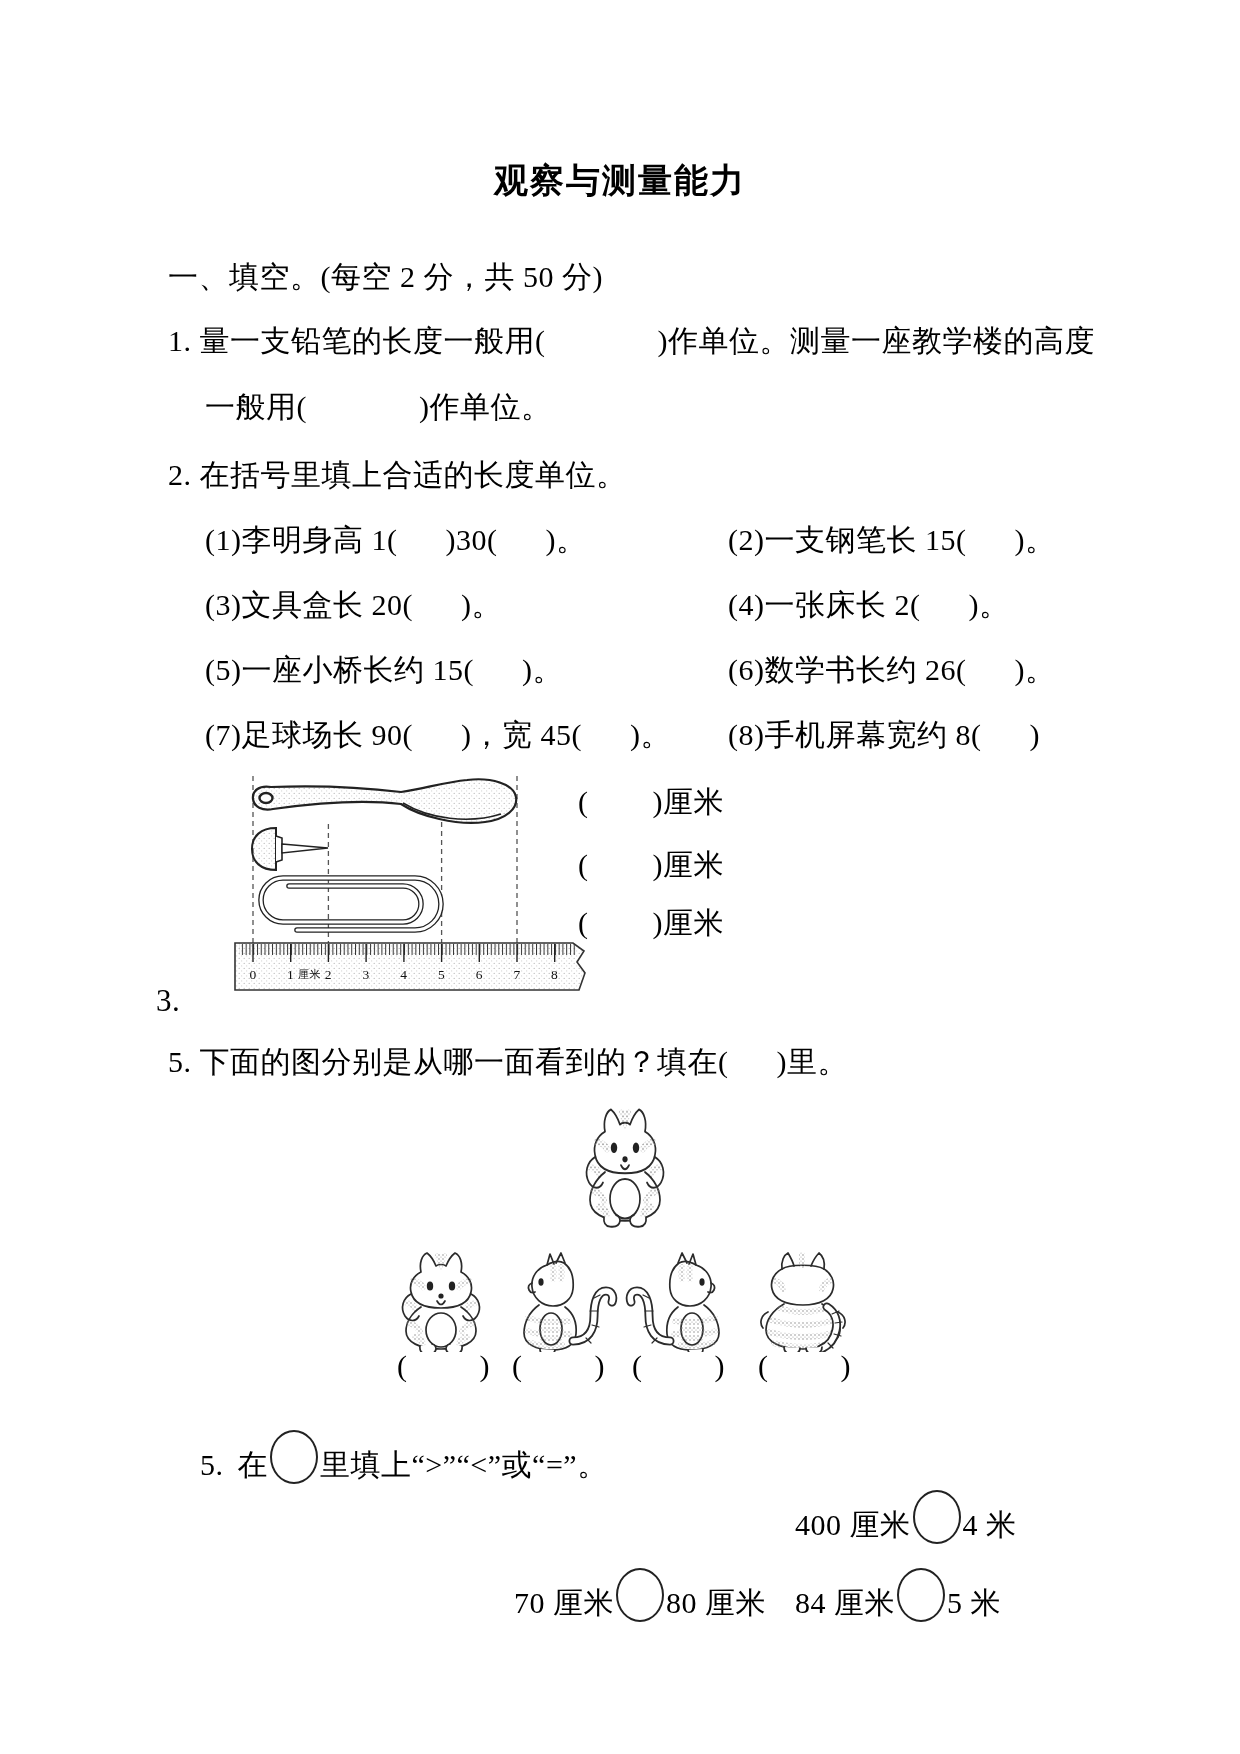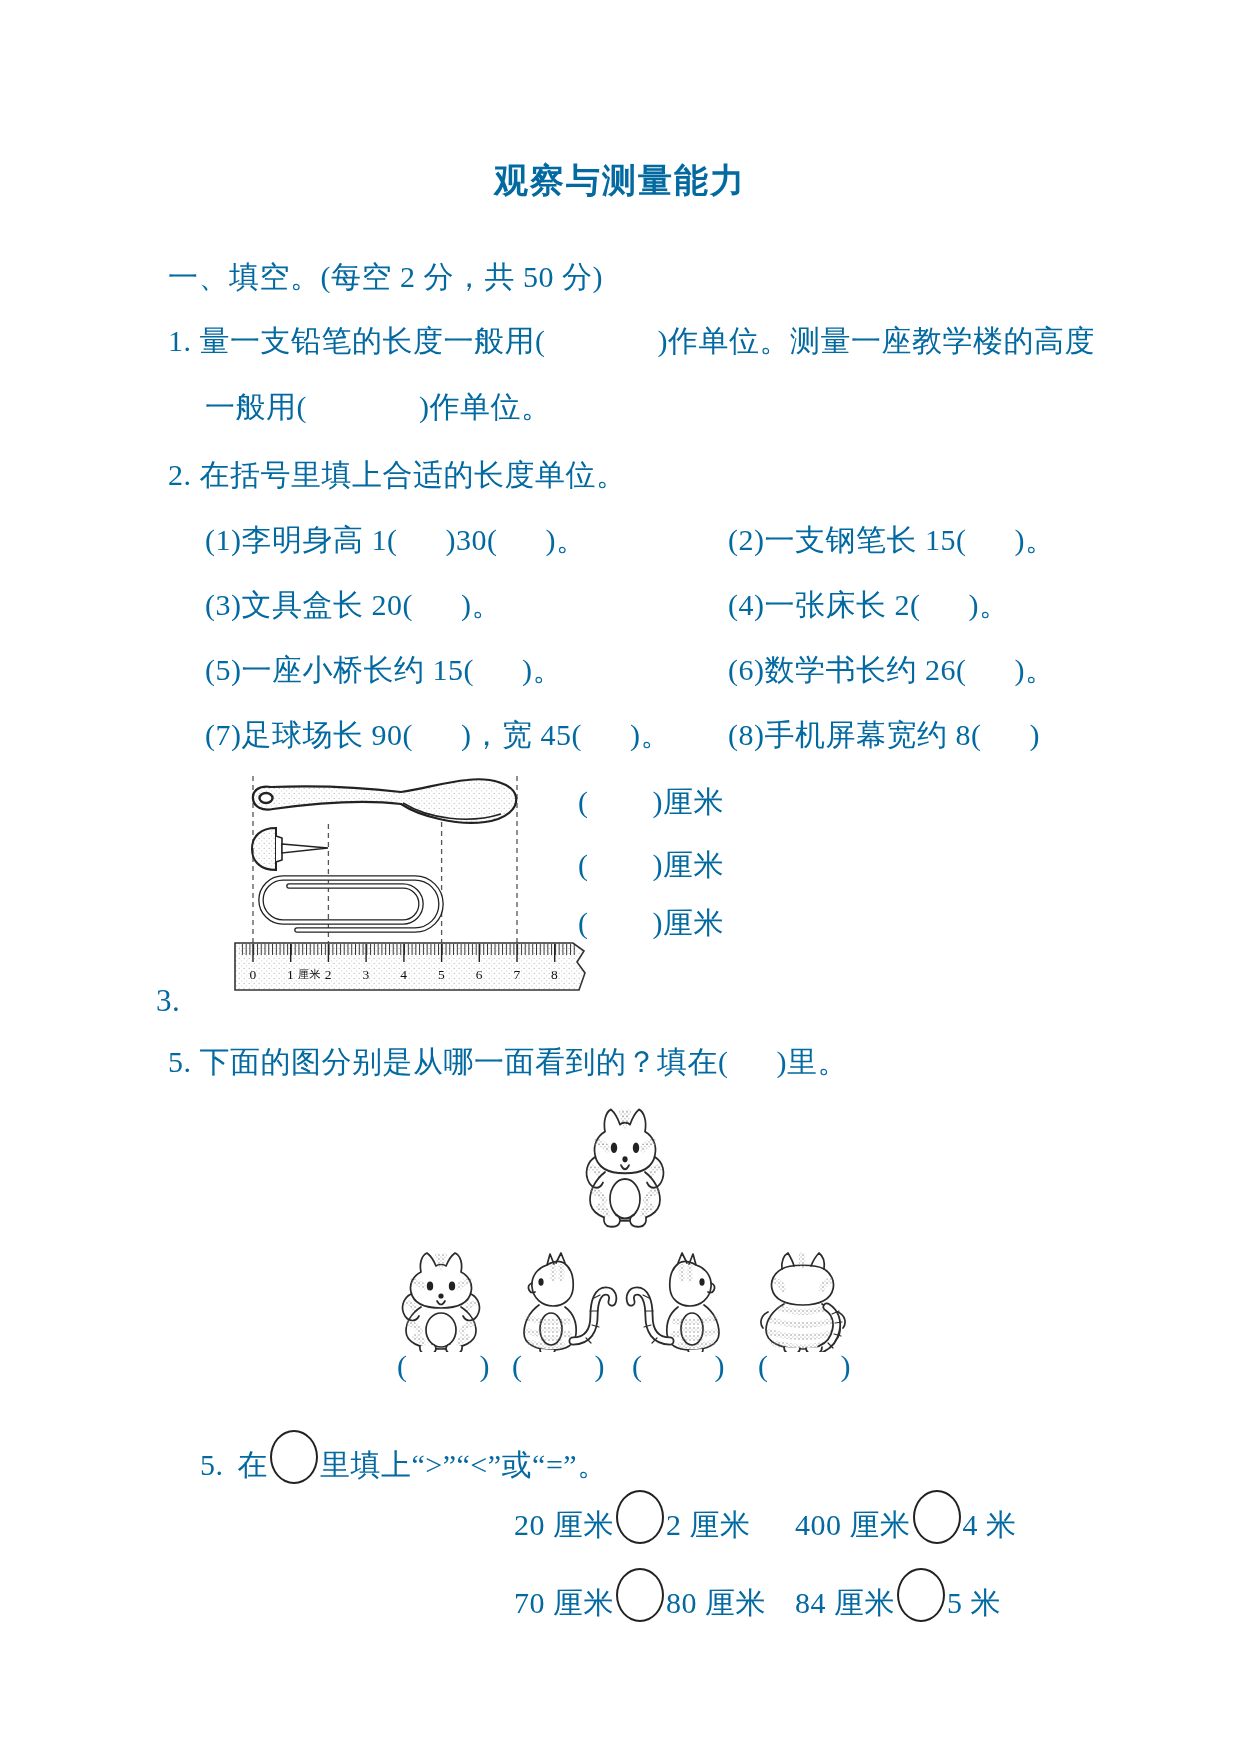--- a/index.html
+++ b/index.html
@@ -1,17 +1,17 @@
 <!DOCTYPE html>
 <html><head>
 <meta charset="utf-8">
 <style>
   html,body{margin:0;padding:0;background:#fff;}
   .page{position:relative;width:1240px;height:1754px;background:#fff;overflow:hidden;
-        font-family:"Liberation Serif","DejaVu Serif",serif;color:#0369a1;}
+        font-family:"Liberation Serif","DejaVu Serif",serif;color:#000000;}
   .t{position:absolute;white-space:pre;font-size:30px;line-height:1.25;letter-spacing:0.5px;}
   .title{position:absolute;left:0;right:0;top:158px;text-align:center;margin:0;
          font-family:"Liberation Sans","DejaVu Sans",sans-serif;font-weight:bold;
          font-size:34px;letter-spacing:2px;}
   .qnum{margin-right:14px;}
   .ring{display:inline-block;width:44px;height:50px;border:2px solid #222;
         border-radius:50%;vertical-align:-9px;margin:0 2px;background:#fff;}
   .cmp{line-height:1;}
   svg .o{fill:none;stroke:#2b2b2b;stroke-width:1.7;stroke-linecap:round;stroke-linejoin:round;}
   svg .ow{fill:#fff;stroke:#2b2b2b;stroke-width:1.7;stroke-linecap:round;stroke-linejoin:round;}
@@ -181,23 +181,20 @@
 
   <div class="t" style="left:397px;top:1347px">(         )</div>
   <div class="t" style="left:512px;top:1347px">(         )</div>
   <div class="t" style="left:632px;top:1347px">(         )</div>
   <div class="t" style="left:758px;top:1347px">(         )</div>
 
   <div class="t cmp" style="left:168px;top:1400px">
     <span class="qnum">5.</span><span>在</span><span class="ring"></span><span>里填上“&gt;”“&lt;”或“=”。</span>
   </div>
 
-  <div class="t cmp" style="left:482px;top:1460px">
-    <span>20 厘米</span><span class="ring"></span><span>2 厘米</span>
-  </div>
   <div class="t cmp" style="left:763px;top:1460px">
     <span>400 厘米</span><span class="ring"></span><span>4 米</span>
   </div>
   <div class="t cmp" style="left:482px;top:1538px">
     <span>70 厘米</span><span class="ring"></span><span>80 厘米</span>
   </div>
   <div class="t cmp" style="left:763px;top:1538px">
     <span>84 厘米</span><span class="ring"></span><span>5 米</span>
   </div>
 

